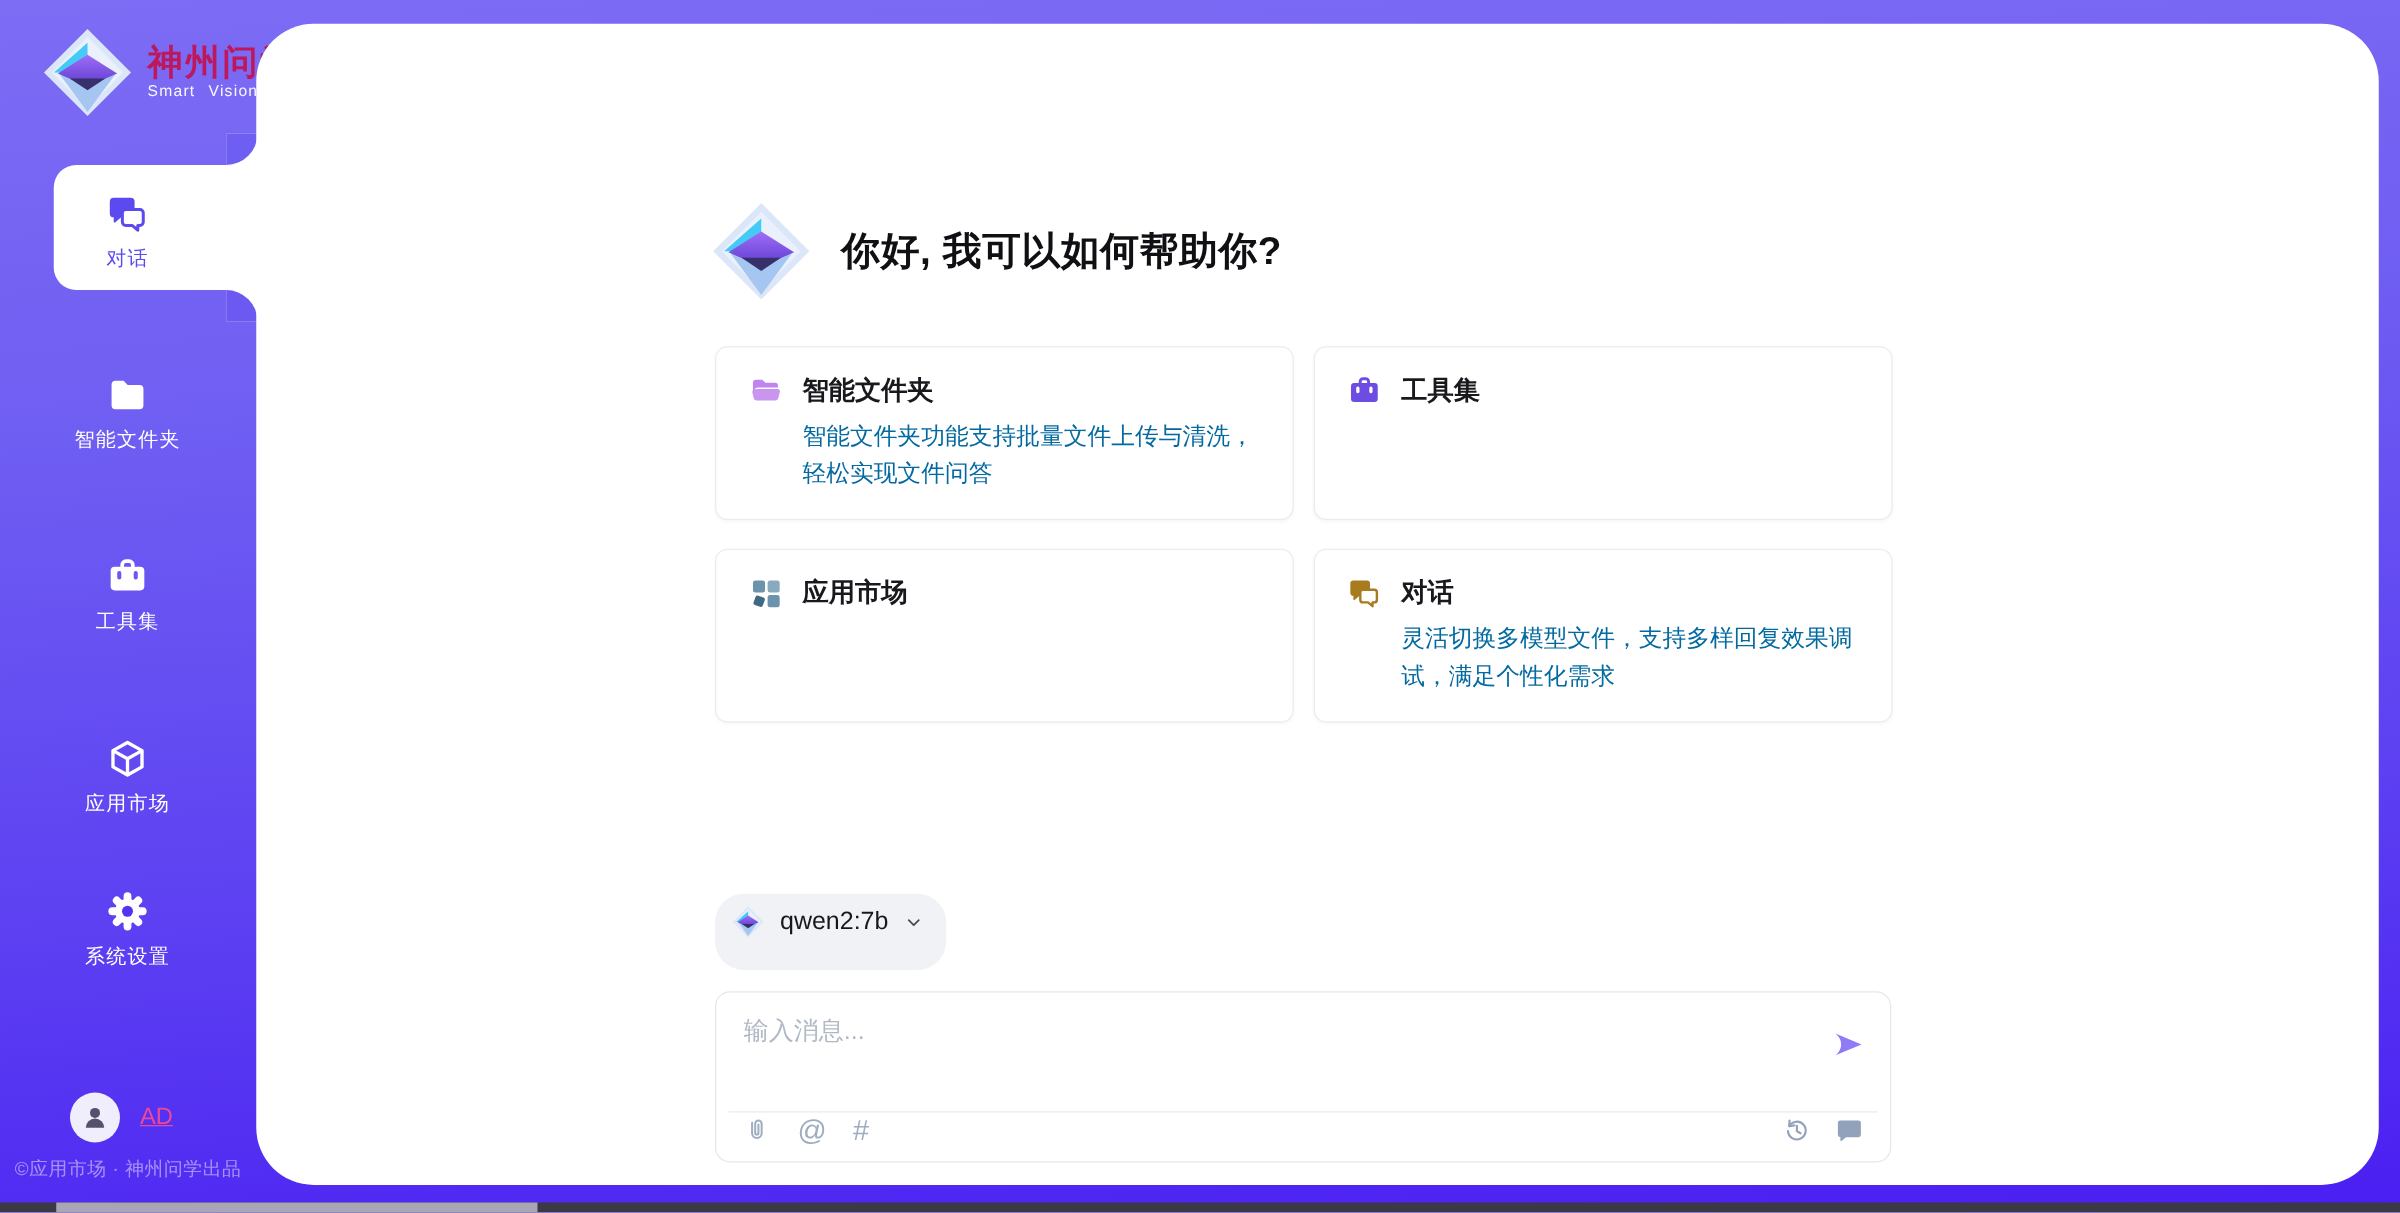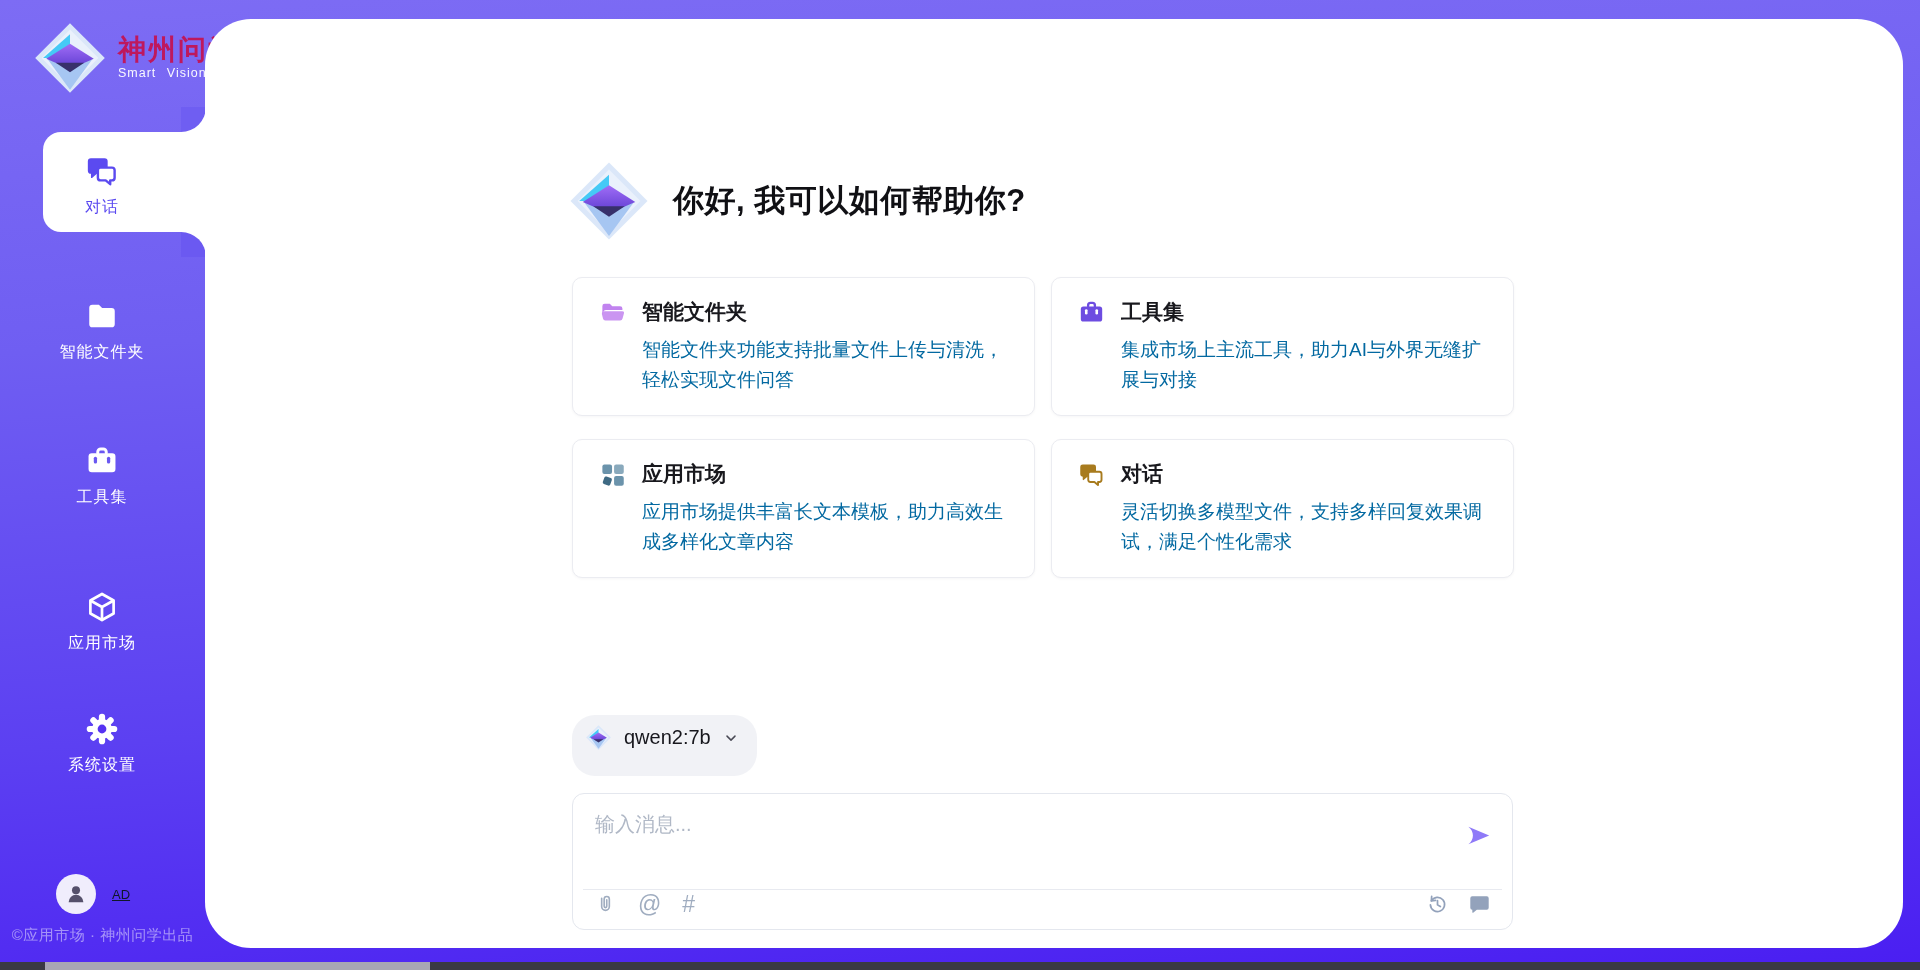--- a/index.html
+++ b/index.html
@@ -24,21 +24,21 @@
 
   .nav-item{position:absolute;left:22px;width:160px;height:88px;display:flex;flex-direction:column;align-items:center;justify-content:center;gap:9px;color:#fff;cursor:pointer;}
   .nav-item .nav-icon{width:34px;height:34px;display:block;}
   .nav-item .nav-icon svg{width:100%;height:100%;display:block;}
   .nav-label{font-size:16px;letter-spacing:1px;}
   .nav-item.active{color:#5b4af0;}
 
   .user-row{position:absolute;left:56px;top:874px;display:flex;align-items:center;gap:16px;}
   .avatar{width:40px;height:40px;border-radius:50%;background:#f0edfc;display:flex;align-items:center;justify-content:center;}
   .avatar svg{width:26px;height:26px;}
-  .user-name{color:#0f172a;font-size:13px;text-decoration:underline;}
+  .user-name{color:#ec4899;font-size:19px;text-decoration:underline;}
   .sidebar-footer{position:absolute;left:0;top:926px;width:205px;text-align:center;font-size:15px;color:rgba(255,255,255,.48);letter-spacing:.5px;}
 
   
   .panel{position:absolute;left:205px;top:19px;width:1698px;height:929px;background:#fff;border-radius:46px;}
 
   .greeting{position:absolute;left:362px;top:140px;display:flex;align-items:center;gap:22px;}
   .greeting .logo-mark{width:84px;height:84px;}
   .greeting h1{margin:0;font-size:31px;font-weight:bold;color:#101014;letter-spacing:.5px;}
 
   .cards{position:absolute;left:367px;top:258px;width:942px;display:grid;grid-template-columns:463px 463px;gap:23px 16px;}
@@ -245,32 +245,30 @@
     </div>
     <div class="card c1">
       <div class="card-head">
         <span class="card-icon">
             <svg>
               <use href="#ic-briefcase"></use>
             </svg>
           </span>
         <span class="card-title">工具集</span>
       </div>
-      <div class="card-desc">集成市场上主流工具，助力AI与外界无缝扩展与对接</div>
     </div>
     <div class="card c2">
       <div class="card-head">
         <span class="card-icon">
             <svg>
               <use href="#ic-grid"></use>
             </svg>
           </span>
         <span class="card-title">应用市场</span>
       </div>
-      <div class="card-desc">应用市场提供丰富长文本模板，助力高效生成多样化文章内容</div>
     </div>
     <div class="card c3">
       <div class="card-head">
         <span class="card-icon">
             <svg>
               <use href="#ic-chat"></use>
             </svg>
           </span>
         <span class="card-title">对话</span>
       </div>

